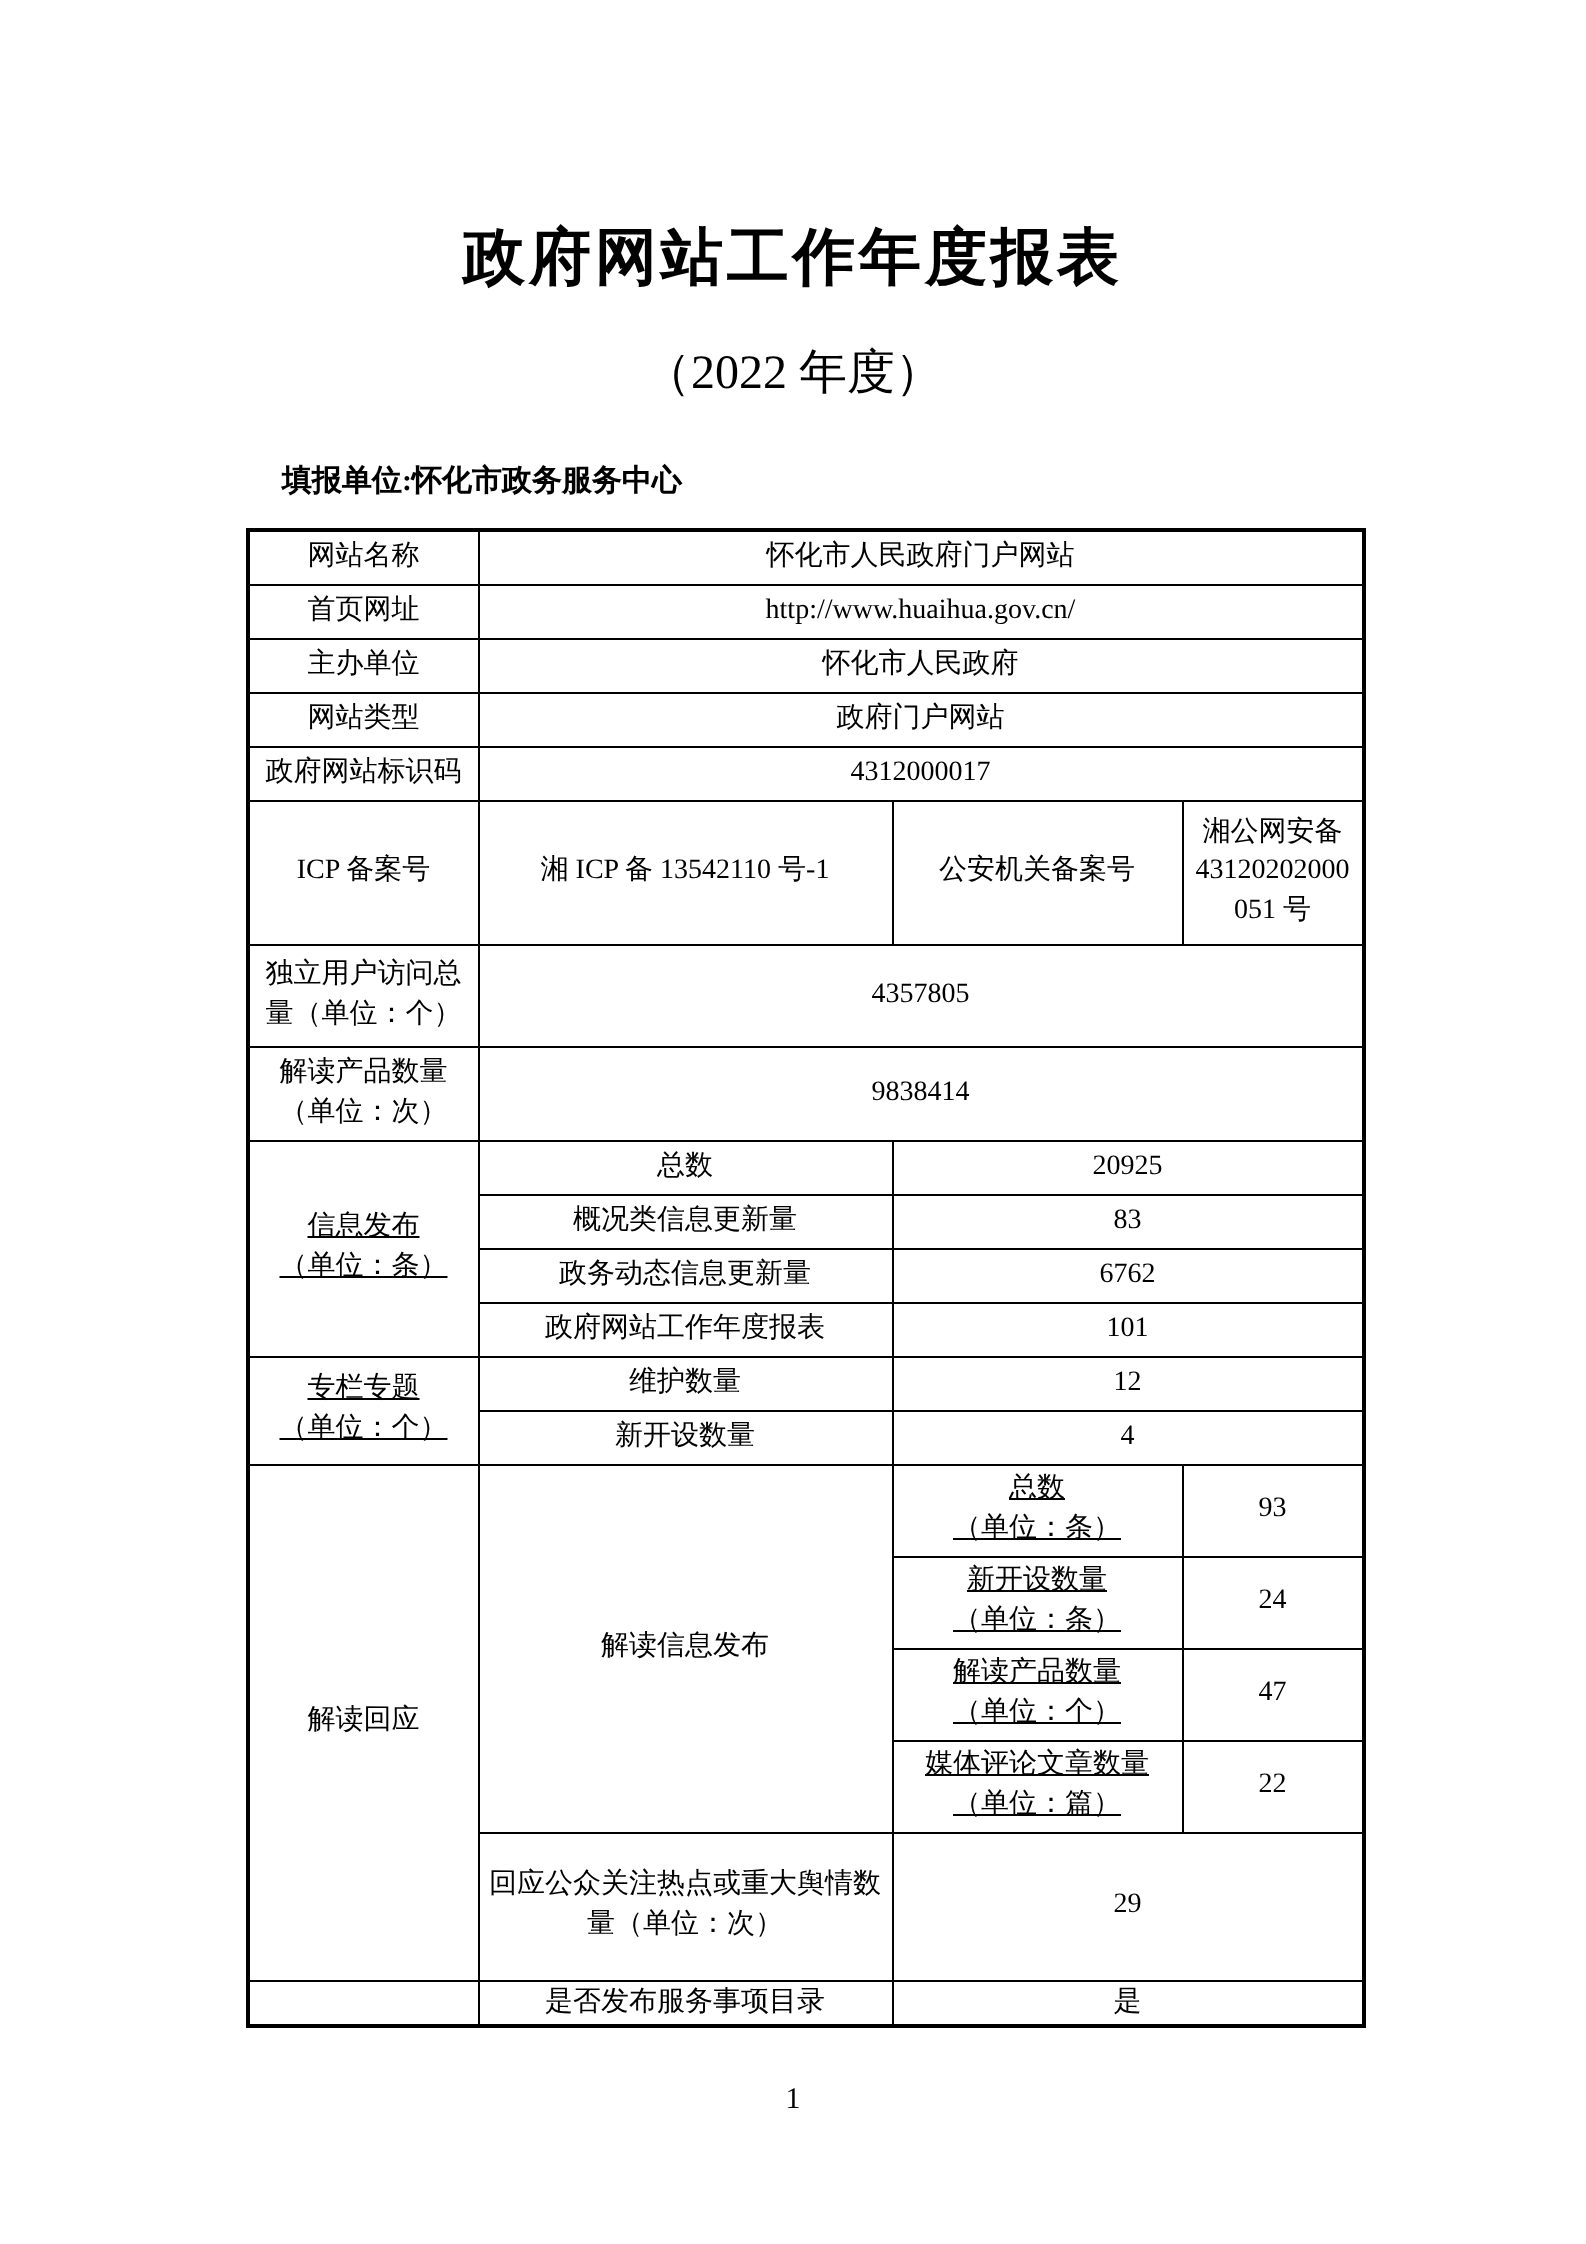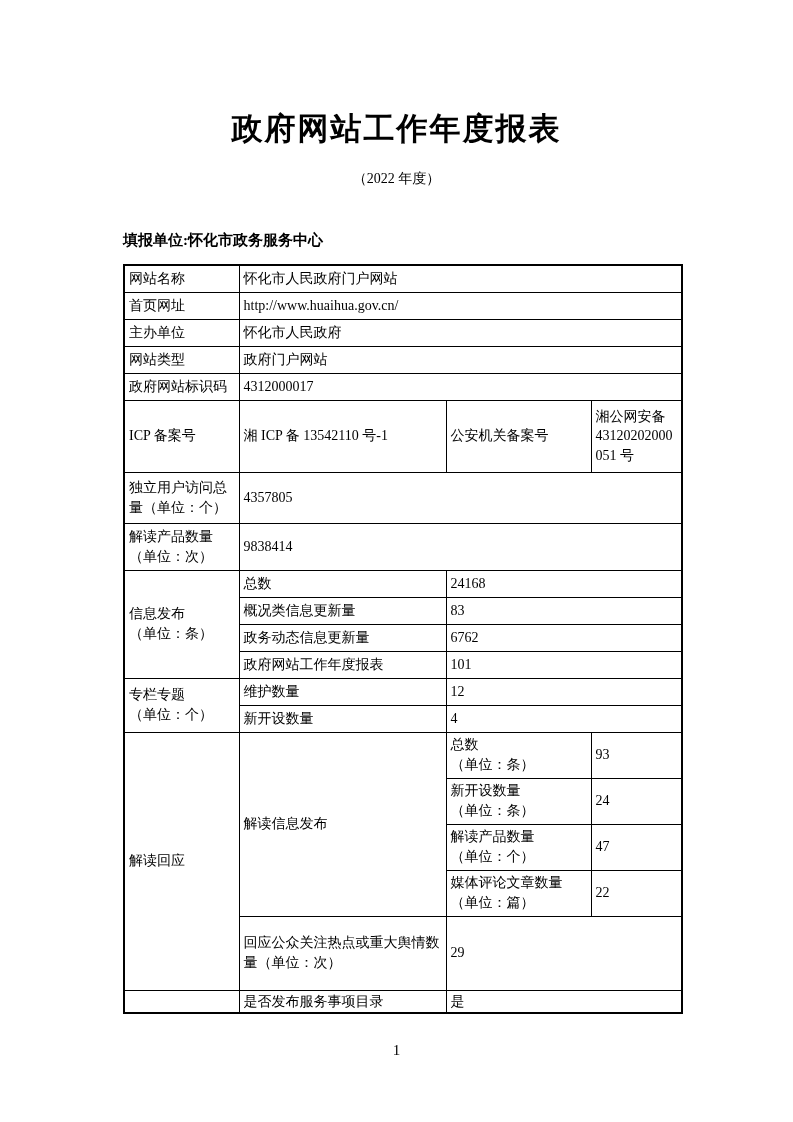--- a/index.html
+++ b/index.html
@@ -15,55 +15,55 @@
     text-align: center;
     font-family: "Liberation Sans", "DejaVu Sans", sans-serif;
     font-weight: bold;
     font-size: 31px;
     letter-spacing: 2px;
   }
   .page-subtitle {
     position: absolute;
     top: 170px; left: 0; width: 793px;
     text-align: center;
-    font-size: 14px;
+    font-size: 24px;
     font-family: Liberation Serif, serif;
   }
   .submitter {
     position: absolute;
-    top: 231px; left: 123px;
+    top: 231px; left: 141px;
     font-family: Liberation Serif, serif;
     font-weight: bold;
     font-size: 15px;
   }
   table.report {
     position: absolute;
     top: 264px; left: 123px;
     width: 558px;
     border-collapse: collapse;
     table-layout: fixed;
     border: 2px solid #000;
   }
   table.report td {
     border: 1px solid #000;
-    text-align: left;
+    text-align: center;
     vertical-align: middle;
     font-size: 14px;
     line-height: 1.4;
     padding: 1px 4px;
     overflow: hidden;
   }
   .h27 { height: 27px; }
   .h72 { height: 72px; }
   .h51 { height: 51px; margin-left: 25px; }
   .h47 { height: 47px; }
   .h46 { height: 46px; }
   .h74 { height: 74px; }
   .h32 { height: 17px; }
-  .blk { display: block; }
+  .blk { display: block; text-decoration: underline; }
   .page-number {
     position: absolute;
     top: 1042px; left: 0; width: 793px;
     text-align: center;
     font-size: 15px;
   }
 </style>
 </head>
 <body>
 
@@ -112,21 +112,21 @@
     <tr class="h47">
       <td>解读产品数量 （单位：次）</td>
       <td colspan="3">9838414</td>
     </tr>
     <tr class="h27">
       <td rowspan="4">
         <span class="blk">信息发布</span>
         <span class="blk">（单位：条）</span>
       </td>
       <td>总数</td>
-      <td colspan="2">24168</td>
+      <td colspan="2">20925</td>
     </tr>
     <tr class="h27">
       <td>概况类信息更新量</td>
       <td colspan="2">83</td>
     </tr>
     <tr class="h27">
       <td>政务动态信息更新量</td>
       <td colspan="2">6762</td>
     </tr>
     <tr class="h27">

